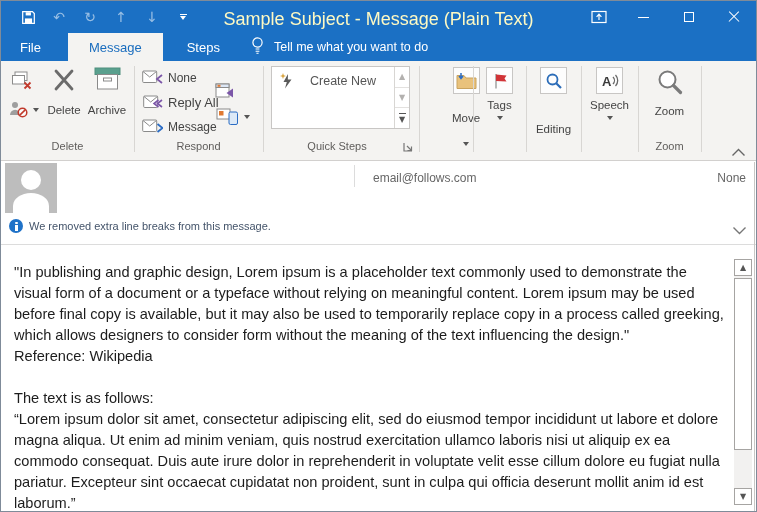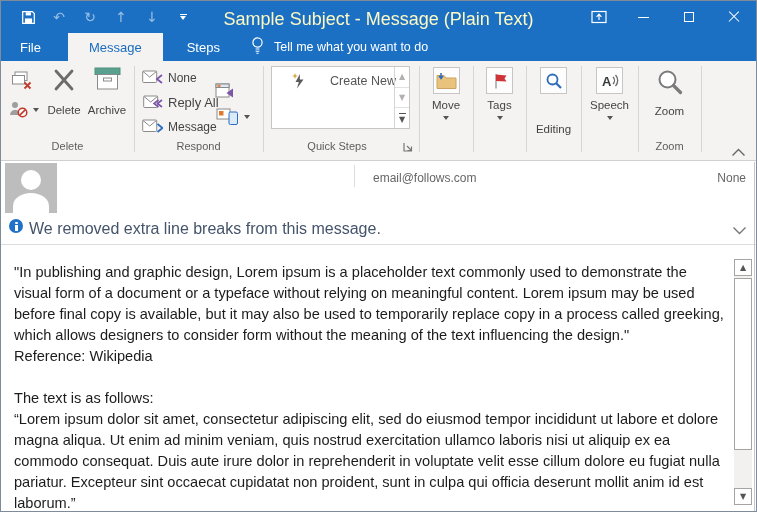--- a/index.html
+++ b/index.html
@@ -41,21 +41,21 @@
   .caret { width:0; height:0; border-left:3.5px solid transparent; border-right:3.5px solid transparent; border-top:4px solid #555; }
   .bigbtn { position:absolute; display:flex; flex-direction:column; align-items:center; justify-content:flex-start; }
   .iconbox { width:27px; height:27px; background:#fdfdfd; border:1px solid #c8c6c4; display:flex; align-items:center; justify-content:center; }
   .collapsed { position:absolute; top:6px; display:flex; flex-direction:column; align-items:center; }
   .collapsed .rlabel { margin-top:5px; }
   .collapsed .caret { margin-top:5px; }
   .smallbtn { position:absolute; display:flex; align-items:center; gap:5px; }
 
   
   .gallery { position:absolute; left:270px; top:5px; width:139px; height:63px; background:#fff; border:1px solid #c8c6c4; }
-  .gallery-item { display:flex; align-items:center; gap:24px; padding:6px 0 0 20px; font-size:12.5px; color:#555; }
+  .gallery-item { display:flex; align-items:center; gap:16px; padding:6px 0 0 8px; font-size:12.5px; color:#555; }
   .gallery-scroll { position:absolute; right:0; top:0; width:15px; height:61px; border-left:1px solid #d8d6d3; display:flex; flex-direction:column; }
   .gcell { flex:1; display:flex; flex-direction:column; align-items:center; justify-content:center; border-bottom:1px solid #e3e1df; font-size:8px; color:#b3b1af; font-family:"DejaVu Sans",sans-serif; }
   .gcell:last-child { border-bottom:none; color:#555; }
   .gcell .bar { width:7px; height:1px; background:#555; margin-bottom:1px; }
 
   .dialog-launcher { position:absolute; left:402px; top:78px; width:11px; height:11px; }
   .collapse-ribbon { position:absolute; left:730px; top:82px; }
 
   
   .msgheader { position:absolute; left:0; top:161px; width:100%; height:52px; background:#fff; }
@@ -65,21 +65,21 @@
   .subject { position:absolute; left:70px; top:29px; font-size:15px; font-weight:bold; color:#555;margin-top:38px; }
   .hdr-divider { position:absolute; left:353px; top:3px; width:1px; height:22px; background:#dcdcdc; }
   .email { position:absolute; left:372px; top:9px; font-size:12px; color:#666; }
   .flag { position:absolute; right:10px; top:9px; font-size:12px; color:#666; }
 
   
   .infobar { position:absolute; left:0; top:213px; width:100%; height:30px; background:#fff; }
   .info-icon { position:absolute; left:8px; top:5px; width:14px; height:14px; border-radius:50%; background:#1f72c8; }
   .info-icon .dot { position:absolute; left:6px; top:2.5px; width:2.5px; height:2.5px; background:#fff; border-radius:50%; }
   .info-icon .bar { position:absolute; left:6px; top:6px; width:2.5px; height:5.5px; background:#fff; }
-  .info-text { position:absolute; left:28px; top:6px; font-size:16px; color:#44546a; }
+  .info-text { position:absolute; left:28px; top:6px; font-size:11px; color:#44546a; }
   .expand-chevron { position:absolute; right:9px; top:7px; }
   .body-divider { position:absolute; left:0; top:243px; width:100%; height:1px; background:#dcdcdc; }
 
   
   .msgbody { position:absolute; left:0; top:244px; width:100%; height:268px; background:#fff; }
   .bodytext { position:absolute; left:13px; top:17px; width:712px; font-size:14.6px; line-height:21px; color:#1c1c1c; }
   .bodytext .para { min-height:21px; }
 
   
   .scrollbar { position:absolute; left:733px; top:258px; width:18px; height:246px; background:#f2f1f0; }
@@ -249,21 +249,21 @@
     </div>
     <div class="grouplabel" style="left:262px; width:148px;">Quick Steps</div>
     <div class="dialog-launcher">
       <svg width="11" height="11" viewBox="0 0 11 11">
           <path d="M1 1 V9 H9" fill="none" stroke="#777" stroke-width="1.2"></path>
           <path d="M4 4 L8.5 8.5 M8.5 4.5 V8.5 H4.5" fill="none" stroke="#777" stroke-width="1.2"></path>
         </svg>
     </div>
     <div class="gsep" style="left:418px;"></div>
 
-    <div class="collapsed" style="left:418px; width:54px;">
+    <div class="collapsed" style="left:438px; width:54px;gap:13px;">
       <span class="iconbox">
         <svg width="21" height="17" viewBox="0 0 21 17">
             <path d="M1 3.5 h7 l2 2.5 h10 v10.5 h-19 Z" fill="#e9c27c" stroke="#c9a35f"></path>
             <path d="M5 1 v5 M3 4 l2 2.5 2-2.5" fill="none" stroke="#2b6cc4" stroke-width="1.5"></path>
           </svg>
       </span>
       <span class="rlabel">Move</span>
       <span class="caret"></span>
     </div>
     <div class="gsep" style="left:472px;"></div>

